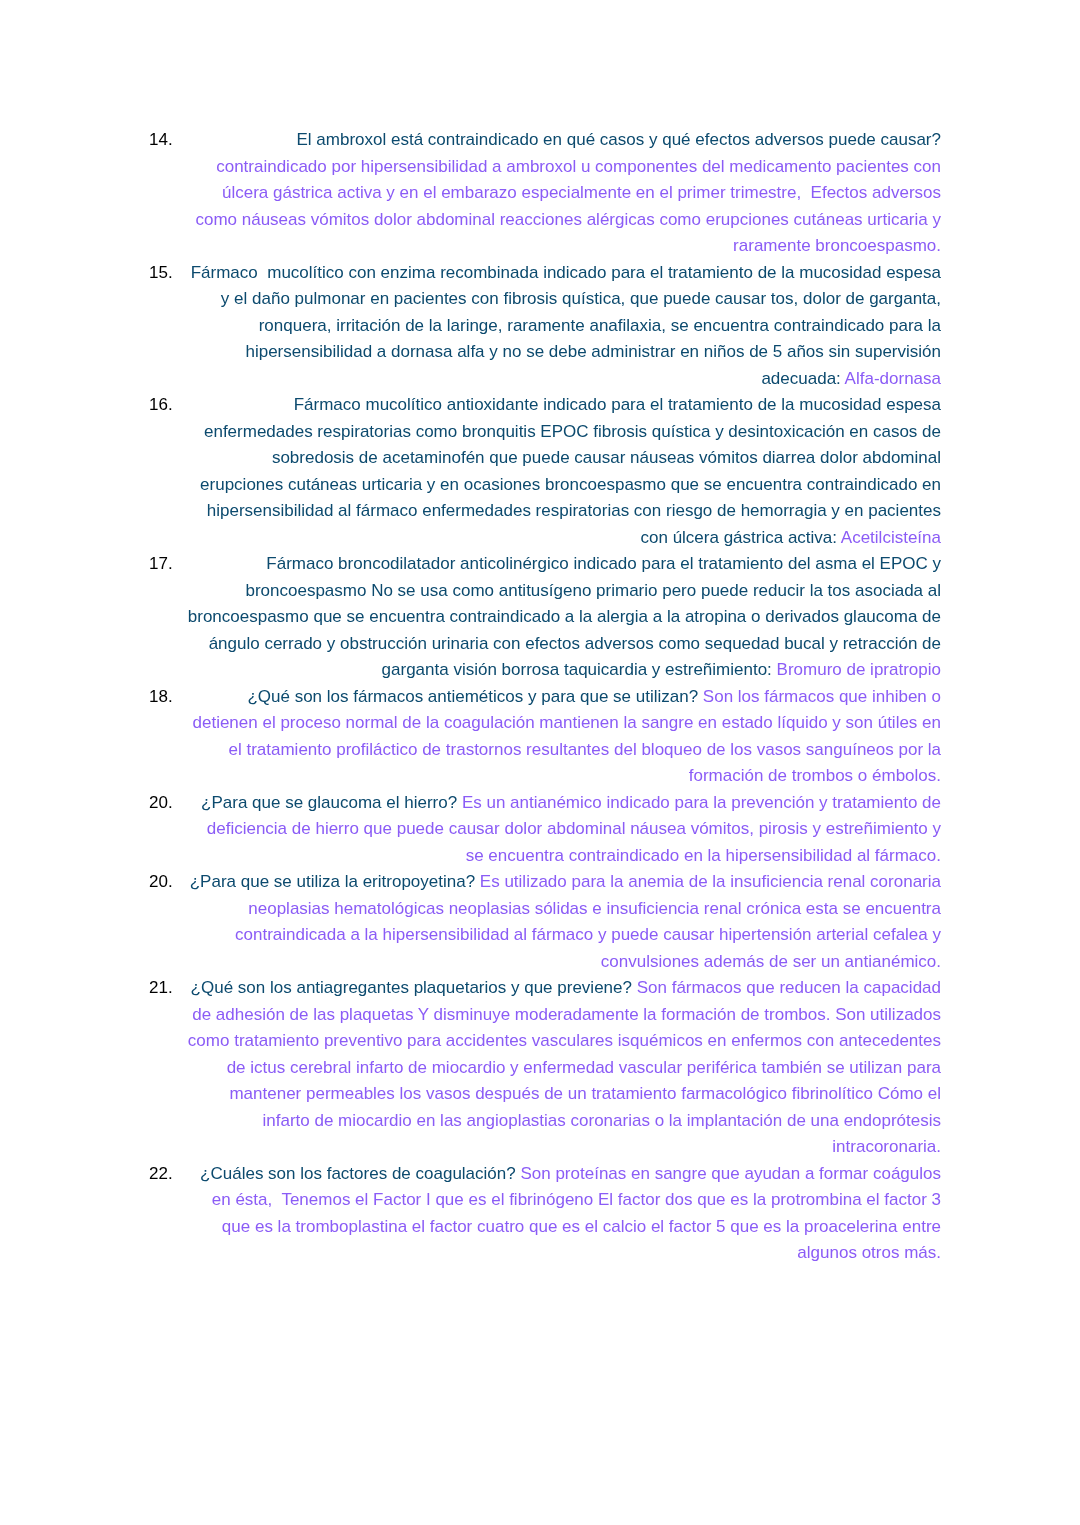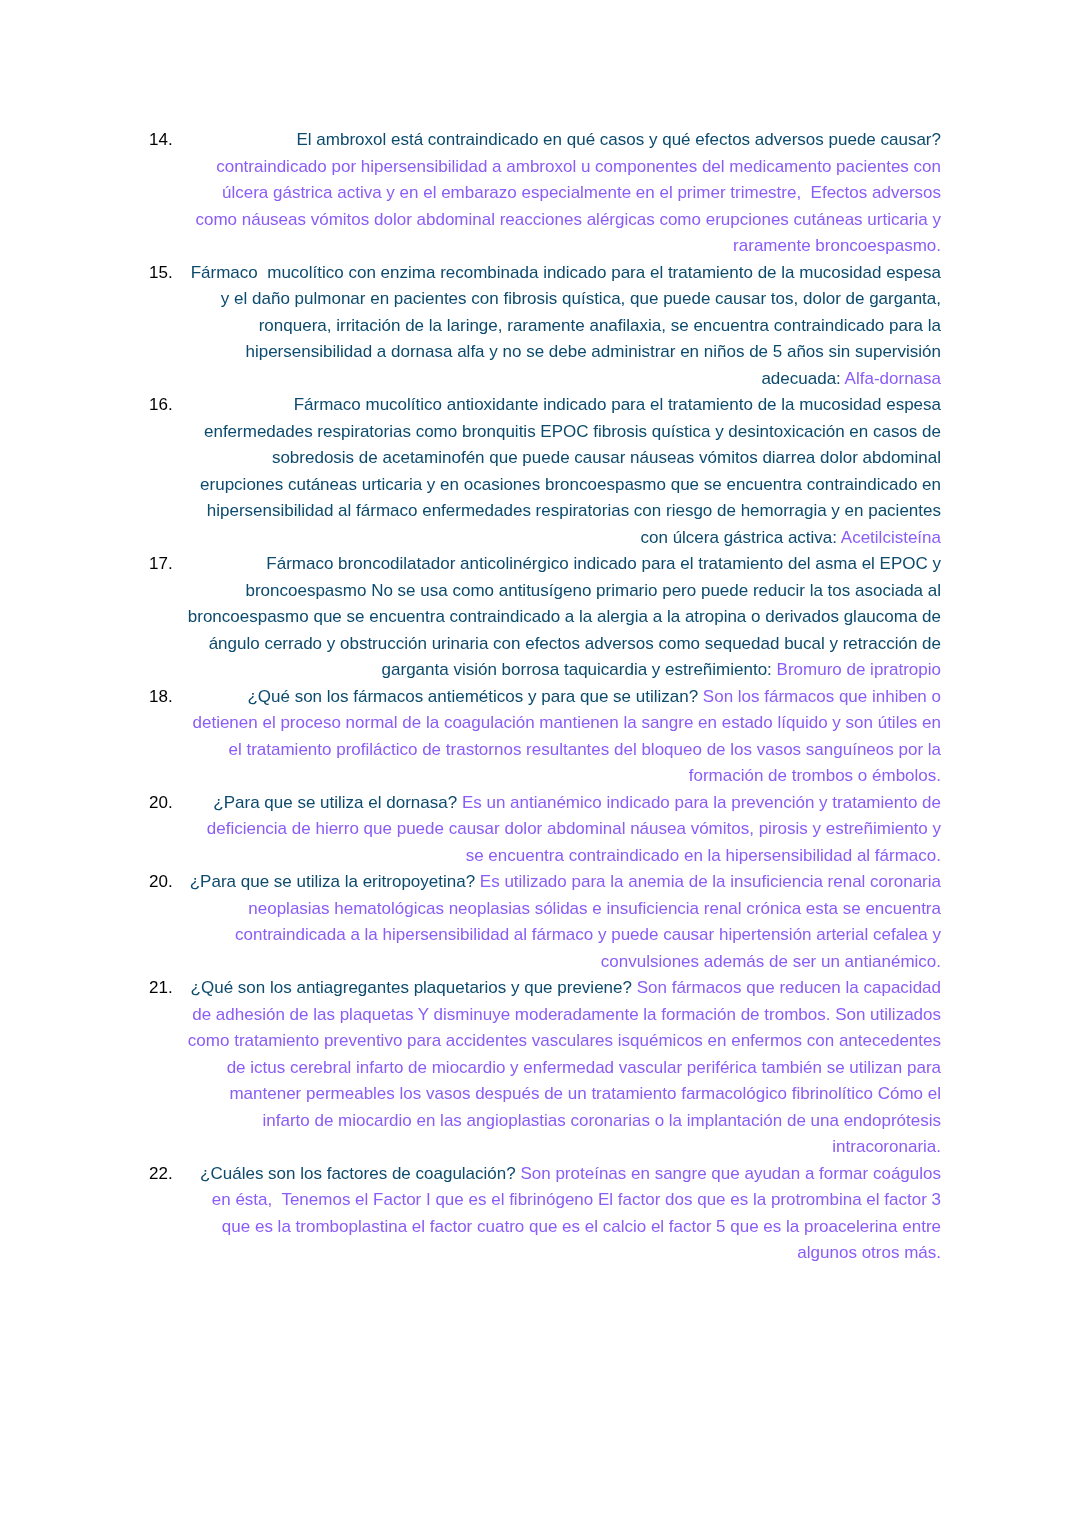--- a/index.html
+++ b/index.html
@@ -43,18 +43,18 @@
 </head>
 <body>
 
 <main class="page">
   <div class="question-list">
       <div class="list-item"><span class="item-number">14.</span><span class="seg-black">El ambroxol está contraindicado en qué casos y qué efectos adversos puede causar?  </span><span class="seg-red">contraindicado por hipersensibilidad a ambroxol u componentes del medicamento pacientes con úlcera gástrica activa y en el embarazo especialmente en el primer trimestre,  Efectos adversos como náuseas vómitos dolor abdominal reacciones alérgicas como erupciones cutáneas urticaria y raramente broncoespasmo.</span></div>
       <div class="list-item"><span class="item-number">15.</span><span class="seg-black">Fármaco  mucolítico con enzima recombinada indicado para el tratamiento de la mucosidad espesa y el daño pulmonar en pacientes con fibrosis quística, que puede causar tos, dolor de garganta, ronquera, irritación de la laringe, raramente anafilaxia, se encuentra contraindicado para la hipersensibilidad a dornasa alfa y no se debe administrar en niños de 5 años sin supervisión adecuada: </span><span class="seg-red">Alfa-dornasa</span></div>
       <div class="list-item"><span class="item-number">16.</span><span class="seg-black"> Fármaco mucolítico antioxidante indicado para el tratamiento de la mucosidad espesa enfermedades respiratorias como bronquitis EPOC fibrosis quística y desintoxicación en casos de sobredosis de acetaminofén que puede causar náuseas vómitos diarrea dolor abdominal erupciones cutáneas urticaria y en ocasiones broncoespasmo que se encuentra contraindicado en hipersensibilidad al fármaco enfermedades respiratorias con riesgo de hemorragia y en pacientes con úlcera gástrica activa: </span><span class="seg-red">Acetilcisteína</span></div>
       <div class="list-item"><span class="item-number">17.</span><span class="seg-black"> Fármaco broncodilatador anticolinérgico indicado para el tratamiento del asma el EPOC y broncoespasmo No se usa como antitusígeno primario pero puede reducir la tos asociada al broncoespasmo que se encuentra contraindicado a la alergia a la atropina o derivados glaucoma de ángulo cerrado y obstrucción urinaria con efectos adversos como sequedad bucal y retracción de garganta visión borrosa taquicardia y estreñimiento: </span><span class="seg-red">Bromuro de ipratropio</span></div>
       <div class="list-item"><span class="item-number">18.</span><span class="seg-black">¿Qué son los fármacos antieméticos y para que se utilizan? </span><span class="seg-red">Son los fármacos que inhiben o detienen el proceso normal de la coagulación mantienen la sangre en estado líquido y son útiles en el tratamiento profiláctico de trastornos resultantes del bloqueo de los vasos sanguíneos por la formación de trombos o émbolos.</span></div>
-      <div class="list-item"><span class="item-number">20.</span><span class="seg-black">¿Para que se utiliza el dornasa? </span><span class="seg-red">Es un antianémico indicado para la prevención y tratamiento de deficiencia de hierro que puede causar dolor abdominal náusea vómitos, pirosis y estreñimiento y se encuentra contraindicado en la hipersensibilidad al fármaco.</span></div>
+      <div class="list-item"><span class="item-number">20.</span><span class="seg-black">¿Para que se glaucoma el hierro? </span><span class="seg-red">Es un antianémico indicado para la prevención y tratamiento de deficiencia de hierro que puede causar dolor abdominal náusea vómitos, pirosis y estreñimiento y se encuentra contraindicado en la hipersensibilidad al fármaco.</span></div>
       <div class="list-item"><span class="item-number">20.</span><span class="seg-black">¿Para que se utiliza la eritropoyetina? </span><span class="seg-red">Es utilizado para la anemia de la insuficiencia renal coronaria neoplasias hematológicas neoplasias sólidas e insuficiencia renal crónica esta se encuentra contraindicada a la hipersensibilidad al fármaco y puede causar hipertensión arterial cefalea y convulsiones además de ser un antianémico.</span></div>
       <div class="list-item"><span class="item-number">21.</span><span class="seg-black">¿Qué son los antiagregantes plaquetarios y que previene? </span><span class="seg-red">Son fármacos que reducen la capacidad de adhesión de las plaquetas Y disminuye moderadamente la formación de trombos. Son utilizados como tratamiento preventivo para accidentes vasculares isquémicos en enfermos con antecedentes de ictus cerebral infarto de miocardio y enfermedad vascular periférica también se utilizan para mantener permeables los vasos después de un tratamiento farmacológico fibrinolítico Cómo el infarto de miocardio en las angioplastias coronarias o la implantación de una endoprótesis intracoronaria.</span></div>
       <div class="list-item"><span class="item-number">22.</span><span class="seg-black">¿Cuáles son los factores de coagulación? </span><span class="seg-red">Son proteínas en sangre que ayudan a formar coágulos en ésta,  Tenemos el Factor I que es el fibrinógeno El factor dos que es la protrombina el factor 3 que es la tromboplastina el factor cuatro que es el calcio el factor 5 que es la proacelerina entre algunos otros más.</span></div>
     </div>
 </main>
 
 </body></html>

